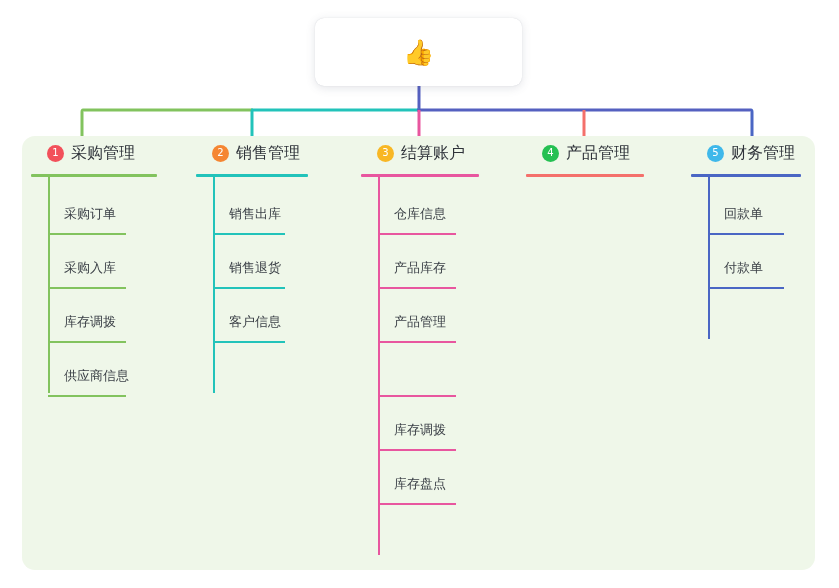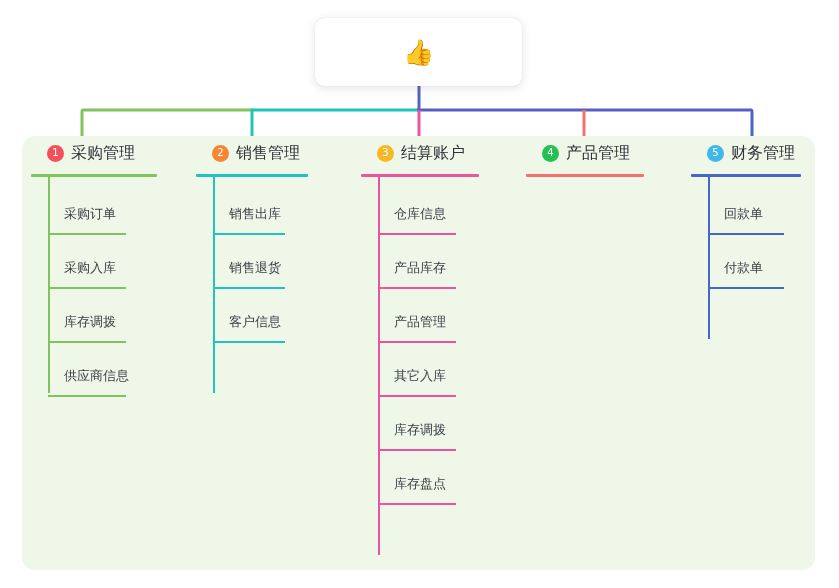--- a/index.html
+++ b/index.html
@@ -161,21 +161,20 @@
             </div>
             <div class="leaf">
               <div class="leaf-text">产品库存</div>
               <div class="leaf-rule" style="width: 78px; background: rgb(232, 86, 159);"></div>
             </div>
             <div class="leaf">
               <div class="leaf-text">产品管理</div>
               <div class="leaf-rule" style="width: 78px; background: rgb(232, 86, 159);"></div>
             </div>
             <div class="leaf">
-              <div class="leaf-text">其它入库</div>
               <div class="leaf-rule" style="width: 78px; background: rgb(232, 86, 159);"></div>
             </div>
             <div class="leaf">
               <div class="leaf-text">库存调拨</div>
               <div class="leaf-rule" style="width: 78px; background: rgb(232, 86, 159);"></div>
             </div>
             <div class="leaf">
               <div class="leaf-text">库存盘点</div>
               <div class="leaf-rule" style="width: 78px; background: rgb(232, 86, 159);"></div>
             </div>

